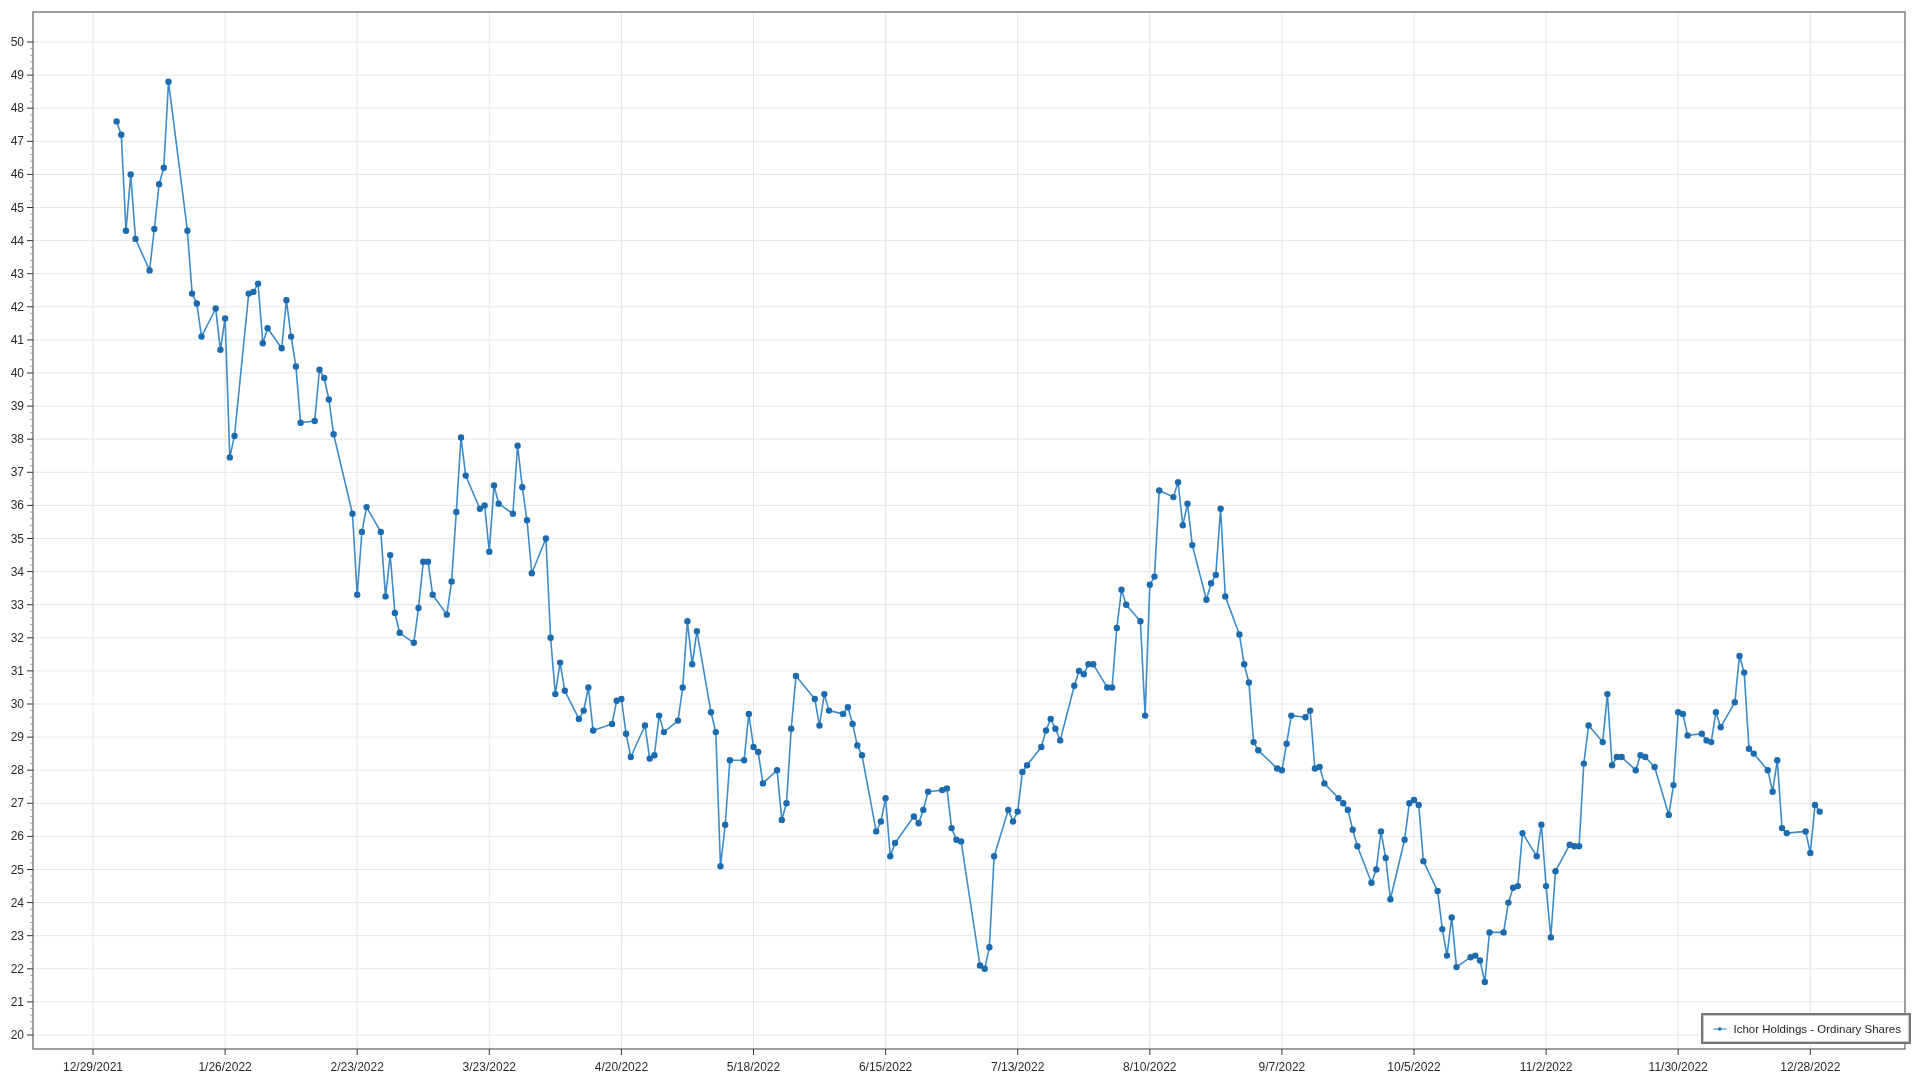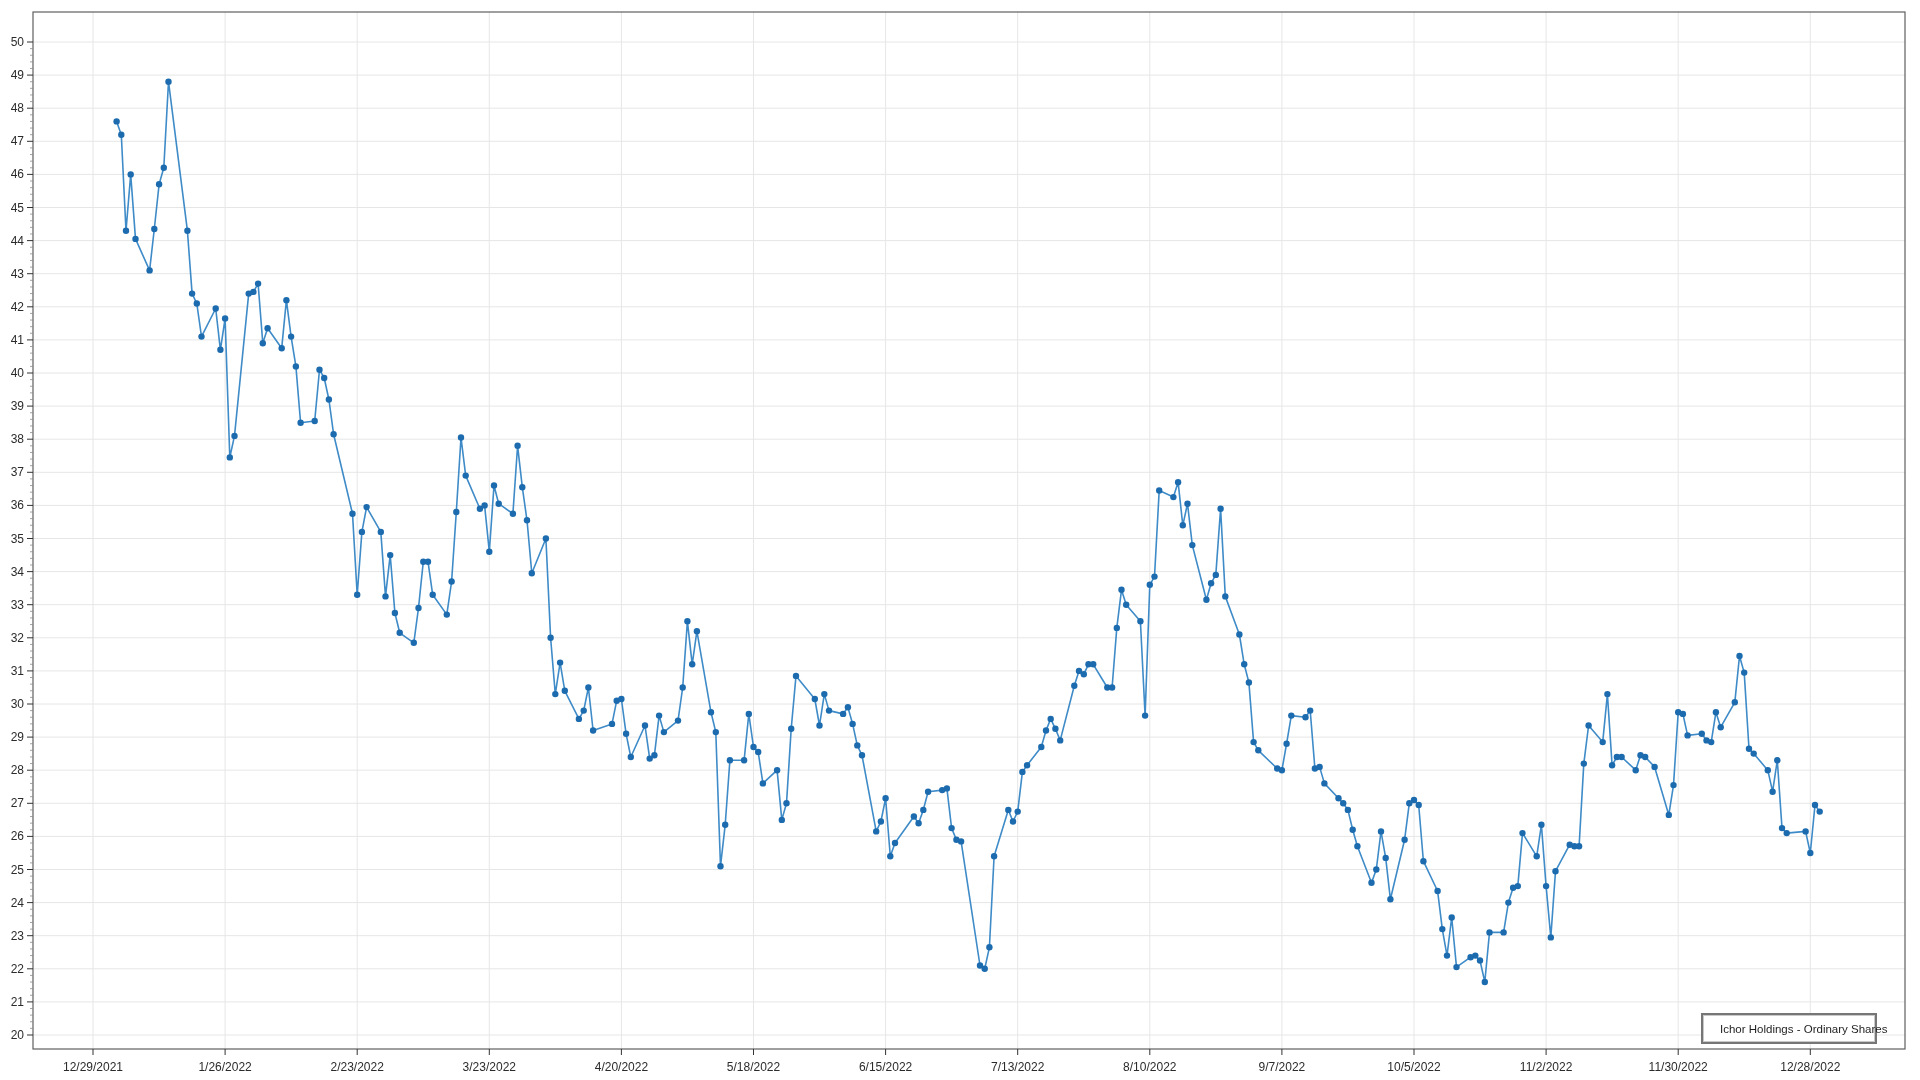--- a/index.html
+++ b/index.html
@@ -1,19 +1,19 @@
 <!DOCTYPE html>
 <html><head>
 <meta charset="utf-8">
 <style>
   html,body{margin:0;padding:0;background:#ffffff;width:1920px;height:1080px;overflow:hidden;
     font-family:"Liberation Sans", sans-serif;}
   .chart-wrap{position:relative;width:1920px;height:1080px;background:#fff;}
   svg text{font-family:"Liberation Sans", sans-serif;}
-  .legend{position:absolute;left:1701px;top:1013px;width:176px;height:31px;background:#fff;
+  .legend{position:absolute;left:1701px;top:1013px;width:210px;height:31px;background:#fff;
     border:2px solid #767676;box-shadow:0 0 0 1px #c9c9c9 inset;display:flex;align-items:center;
     box-sizing:border-box;padding:0 8px 0 10px;}
   .legend-label{font-size:11.5px;color:#1f1f1f;white-space:nowrap;margin-left:7px;}
 </style>
 </head>
 <body>
 
 <div class="chart-wrap">
   <svg id="chart" width="1920" height="1080" viewBox="0 0 1920 1080">
       <g>

